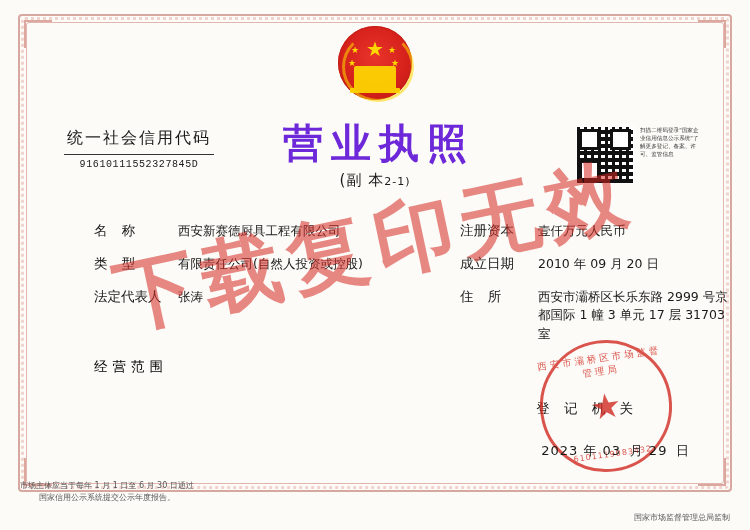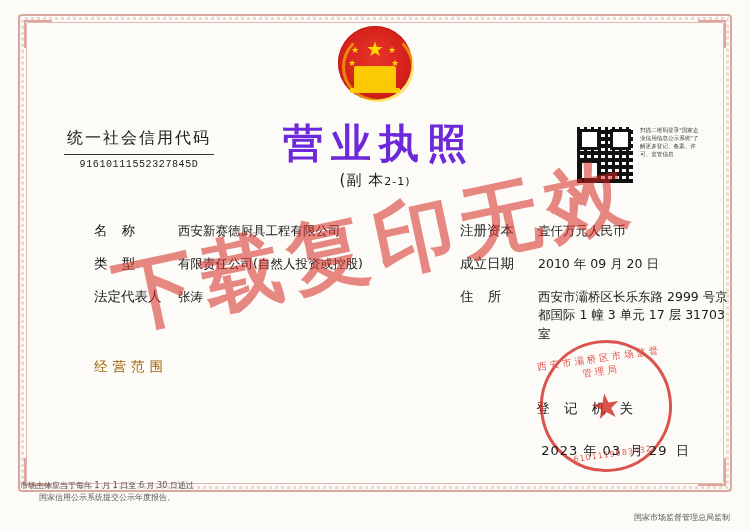--- a/index.html
+++ b/index.html
@@ -265,21 +265,21 @@
   }
   .scope-row {
     display: flex;
     margin-top: 2px;
   }
   .scope-label {
     width: 84px;
     flex: 0 0 84px;
     font-size: 13.5px;
     letter-spacing: 5px;
-    color: #a16207;
+    color: #000000;
   }
   .scope-text {
     font-size: 12px;
     line-height: 1.62;
     color: #1a1a1a;
     width: 408px;
   }
 
   
   .authority {

